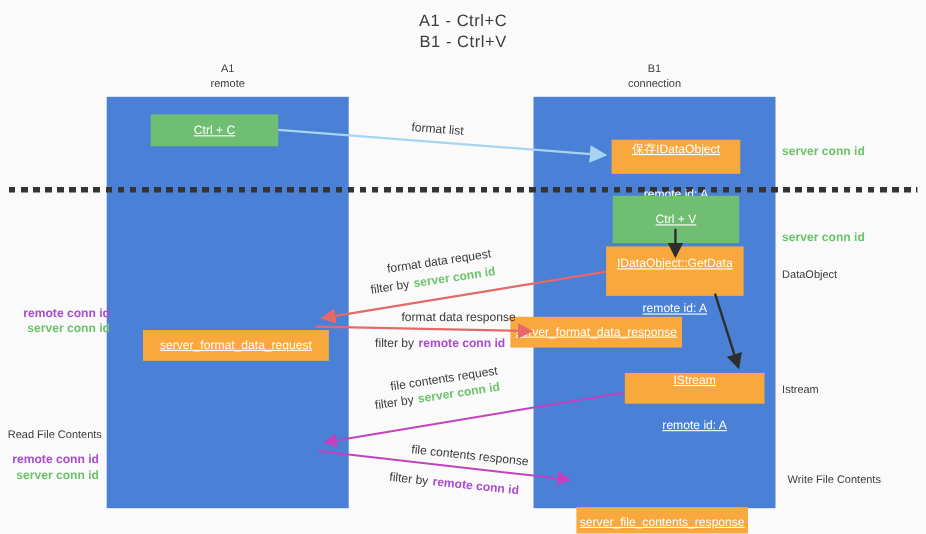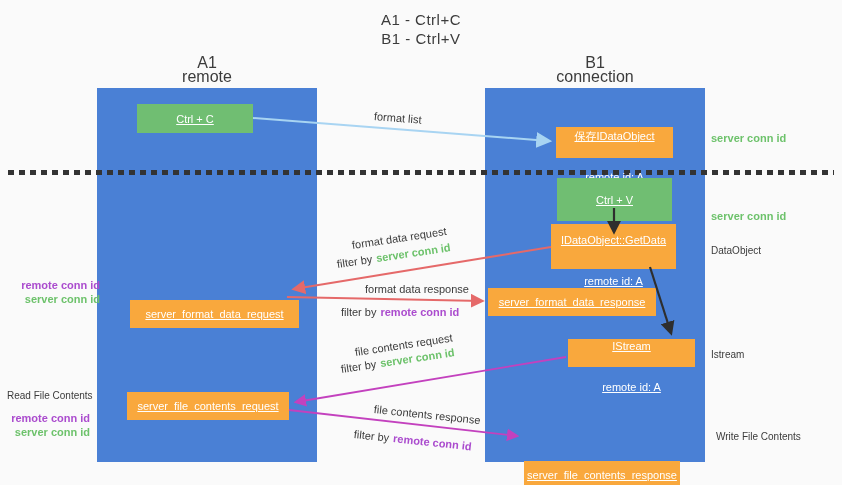--- a/index.html
+++ b/index.html
@@ -7,21 +7,21 @@
     --text-dark:#3b3b3b; --text-green:#6dc26b; --text-purple:#ab4cce;
     --arrow-lightblue:#a8d4f2; --arrow-red:#e56969; --arrow-magenta:#c341be; --arrow-black:#2e2e2e;
   }
   * { box-sizing:border-box; margin:0; padding:0; }
   body { font-family:"Liberation Sans", sans-serif; background:#fff; }
   .stage { position:relative; width:842px; height:485px; background:var(--bg); overflow:hidden; }
 
   .title { position:absolute; left:0; top:10px; width:842px; text-align:center;
            font-size:15px; line-height:19px; color:var(--text-dark); letter-spacing:.5px; }
 
-  .col-header { position:absolute; width:220px; text-align:center; font-size:16px;
+  .col-header { position:absolute; width:220px; text-align:center; font-size:10px;
                 line-height:14px; color:var(--text-dark); top:56px; z-index:5; }
 
   .lifeline { position:absolute; top:88px; width:220px; height:374px;
               background:var(--column-blue); z-index:1; }
 
   .dotline { position:absolute; left:8px; top:170px; width:826px; height:5px; z-index:2;
              background:repeating-linear-gradient(90deg, #333 0 6px, transparent 6px 11px); }
 
   .box { position:absolute; display:flex; align-items:center; justify-content:center;
          color:#fff; font-size:11px; text-align:center; z-index:3;text-decoration:underline; }
@@ -99,34 +99,31 @@
     <div>
       <div class="l2">IDataObject::GetData</div>
       <div class="l2">remote id: A</div>
     </div>
   </div>
 
   <div class="box orange-box" style="left:130px;top:277px;width:169px;height:28px;margin-top:23px;">
     <span>server_format_data_request</span>
   </div>
 
-  <div class="box orange-box" style="left:488px;top:288px;width:168px;height:28px;">
+  <div class="box orange-box" style="left:464px;top:288px;width:156px;height:28px;">
     <span>server_format_data_response</span>
   </div>
 
   <div class="box orange-box" style="left:568px;top:339px;width:127px;height:28px;">
     <div>
       <div class="l2">IStream</div>
       <div class="l2">remote id: A</div>
     </div>
   </div>
 
-  <div class="box orange-box" style="left:127px;top:392px;width:162px;height:28px;">
-    <span>server_file_contents_request</span>
-  </div>
 
   <div class="box orange-box" style="left:524px;top:424px;width:156px;height:28px;margin-top:37px;">
     <span>server_file_contents_response</span>
   </div>
 
   <svg class="arrows" width="842" height="485" viewBox="0 0 842 485">
     <defs>
       <marker id="ah-blue" viewBox="0 0 10 10" refX="8" refY="5" markerWidth="8" markerHeight="8" orient="auto">
           <path class="mk-blue" d="M0,0 L10,5 L0,10 z"></path>
         </marker>

